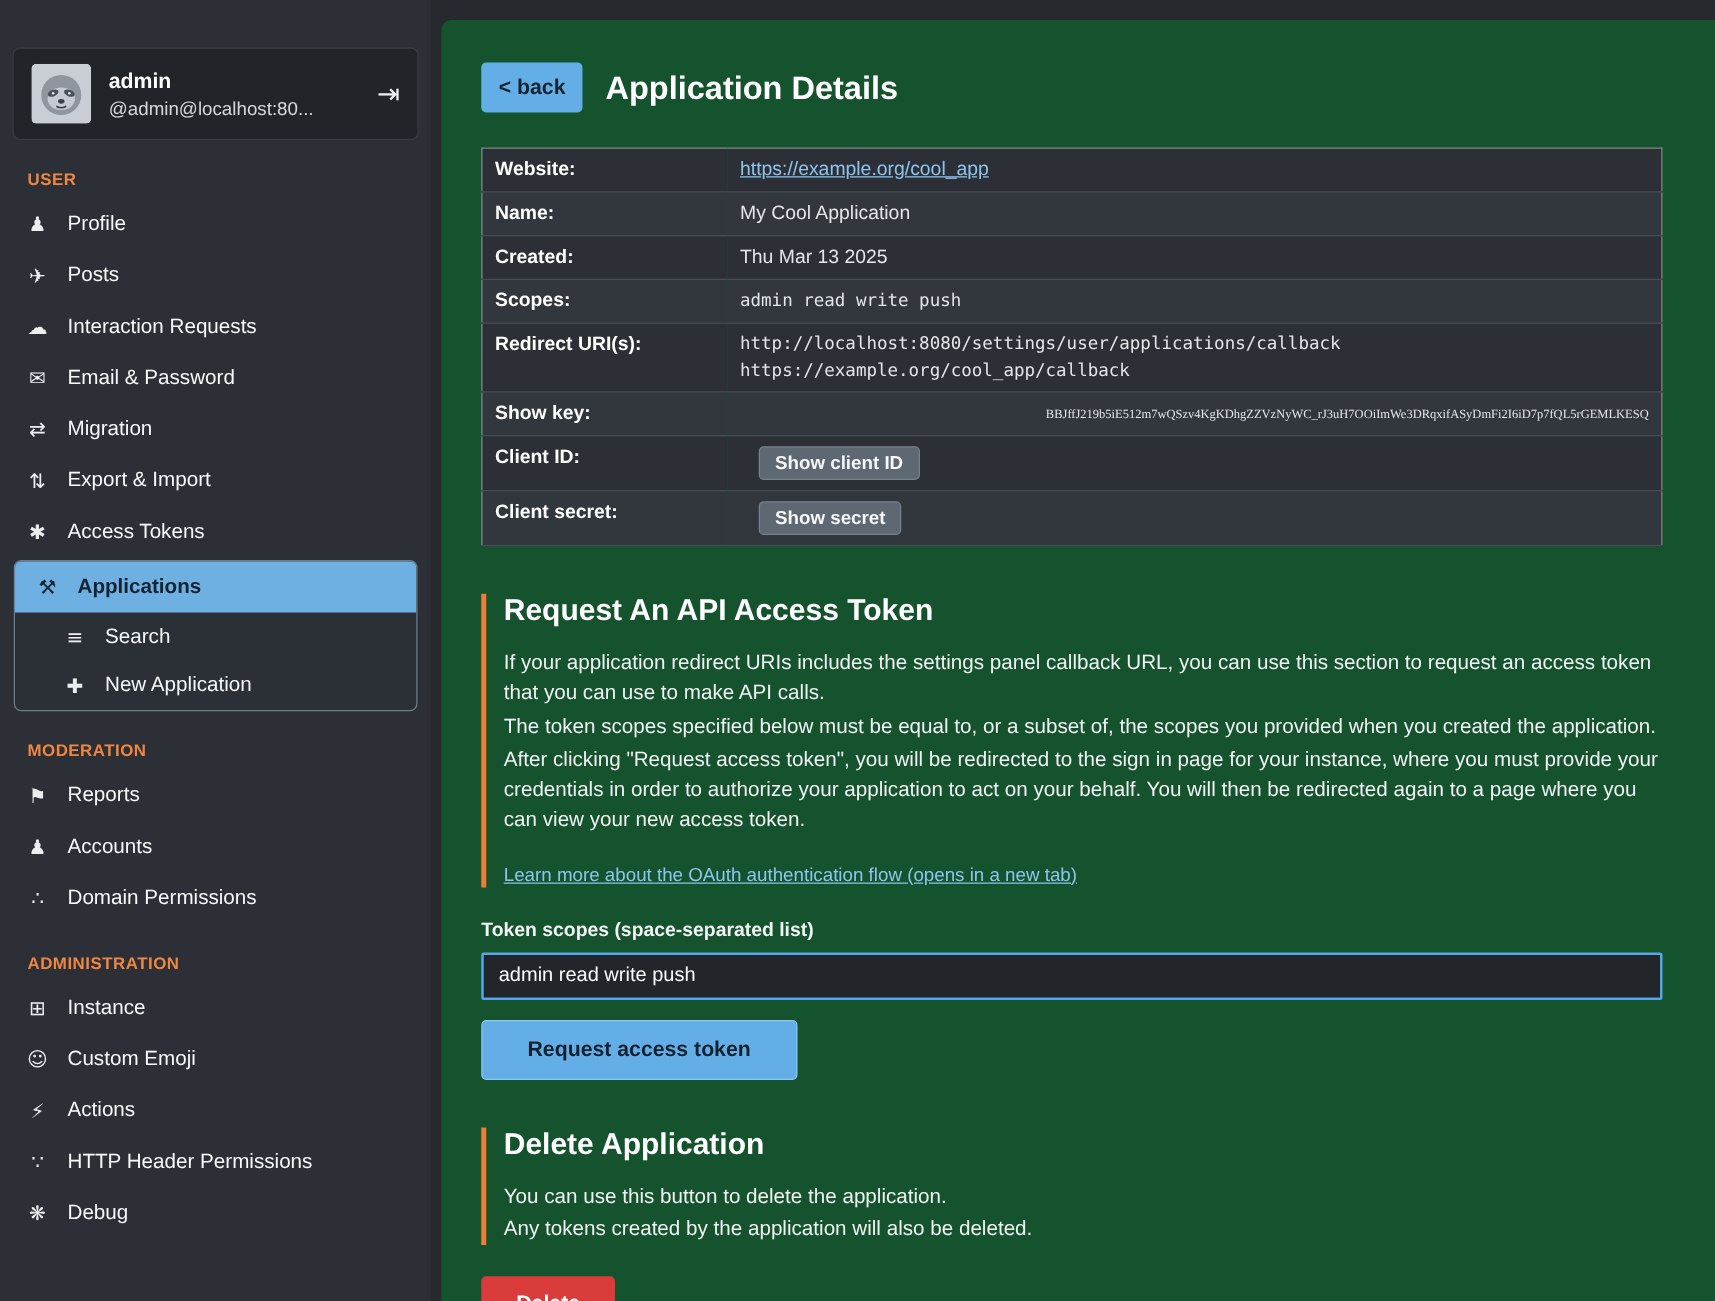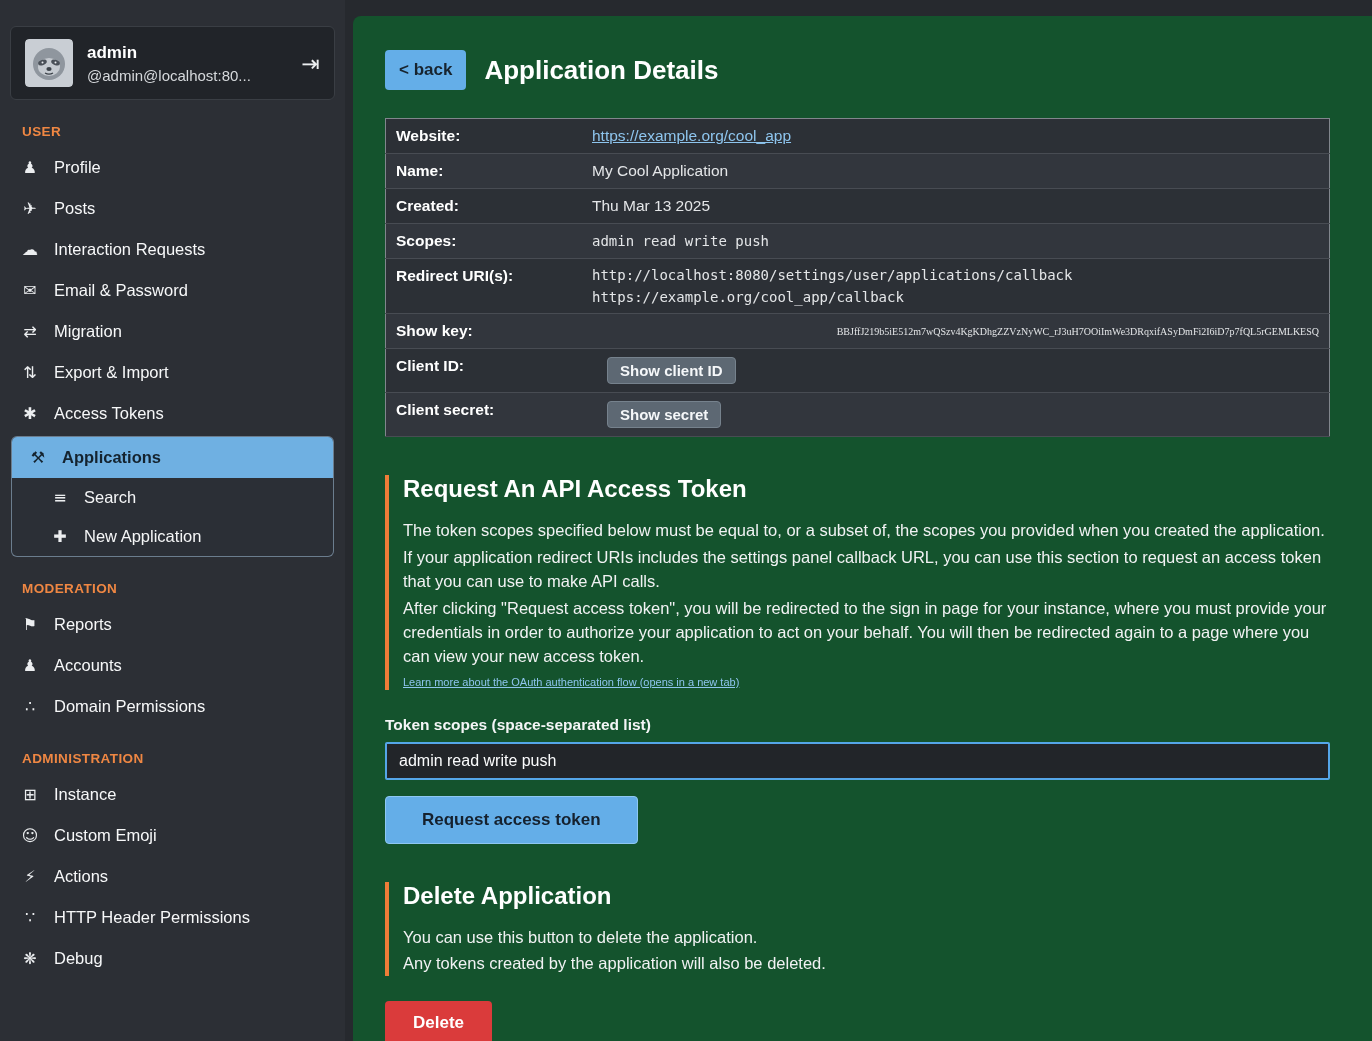--- a/index.html
+++ b/index.html
@@ -6,21 +6,21 @@
   body {
     width:1372px; height:1041px; overflow:hidden;
     background:#26292e;
     font-family:"Liberation Sans","DejaVu Sans",sans-serif;
     color:#f4f5f6;
     display:flex;
   }
   
   .sidebar {
     width:345px; min-width:345px; height:1041px; box-sizing:border-box;
-    background:#2c2f35; padding-top:14px; overflow:hidden;
+    background:#2c2f35; padding-top:26px; overflow:hidden;
   }
   .user-card {
     margin:12px 10px 4px 10px; padding:12px 14px;
     background:#212429; border:1px solid #3a3e44; border-radius:6px;
     display:flex; align-items:center; gap:14px; cursor:pointer;
   }
   .avatar { width:48px; height:48px; border-radius:4px; overflow:hidden; flex:0 0 48px; }
   .user-meta { min-width:0; }
   .user-name { font-weight:bold; font-size:17px; color:#ffffff; }
   .user-handle { font-size:15px; color:#d6d9dc; margin-top:4px; white-space:nowrap; overflow:hidden; text-overflow:ellipsis; max-width:180px; }
@@ -86,21 +86,21 @@
     background:#5d6873; color:#f5f7f9; font-weight:bold; font-size:15px;
     border:1px solid #76828d; border-radius:4px; padding:4px 12px; cursor:pointer;
     font-family:inherit;
     margin-left:15px;
   }
   
   .section { margin-top:38px; }
   .bordered { border-left:4px solid #ee7d38; padding-left:14px; }
   .section-title { font-size:24px; font-weight:bold; color:#ffffff; margin:0 0 16px 0; }
   .section-text p { font-size:16.5px; line-height:1.45; margin:0 0 3px 0; color:#f1f2f3; }
-  .oauth-link { display:inline-block; color:#8ec5ee; text-decoration:underline; font-size:11px; }
+  .oauth-link { display:inline-block; margin-top:20px; color:#8ec5ee; text-decoration:underline; font-size:15px; }
   .form-label { font-weight:bold; font-size:15.5px; margin:26px 0 8px 0; }
   .scopes-input {
     width:945px; box-sizing:border-box; display:block;
     background:#222529; border:2px solid #55a6e8; border-radius:2px;
     color:#fbfcfd; font-size:16px; padding:8px 12px;
     font-family:inherit;
   }
   .request-btn {
     margin-top:16px; background:#64aee8; color:#15212e; font-weight:bold;
     font-size:17px; padding:13px 36px; border:1px solid #8ec7f2; border-radius:4px;
@@ -275,22 +275,22 @@
             <button class="show-btn">Show secret</button>
           </td>
         </tr>
       </tbody>
     </table>
 
     <section class="section">
       <div class="bordered">
         <h2 class="section-title">Request An API Access Token</h2>
         <div class="section-text">
+          <p>If your application redirect URIs includes the settings panel callback URL, you can use this section to request an access token that you can use to make API calls.</p>
           <p>The token scopes specified below must be equal to, or a subset of, the scopes you provided when you created the application.</p>
-          <p>If your application redirect URIs includes the settings panel callback URL, you can use this section to request an access token that you can use to make API calls.</p>
           <p>After clicking "Request access token", you will be redirected to the sign in page for your instance, where you must provide your credentials in order to authorize your application to act on your behalf. You will then be redirected again to a page where you can view your new access token.</p>
         </div>
         <a class="oauth-link" href="#">Learn more about the OAuth authentication flow (opens in a new tab)</a>
       </div>
 
       <div class="form-label">Token scopes (space-separated list)</div>
       <input class="scopes-input" type="text" value="admin read write push" style="">
       <button class="request-btn">Request access token</button>
     </section>
 

